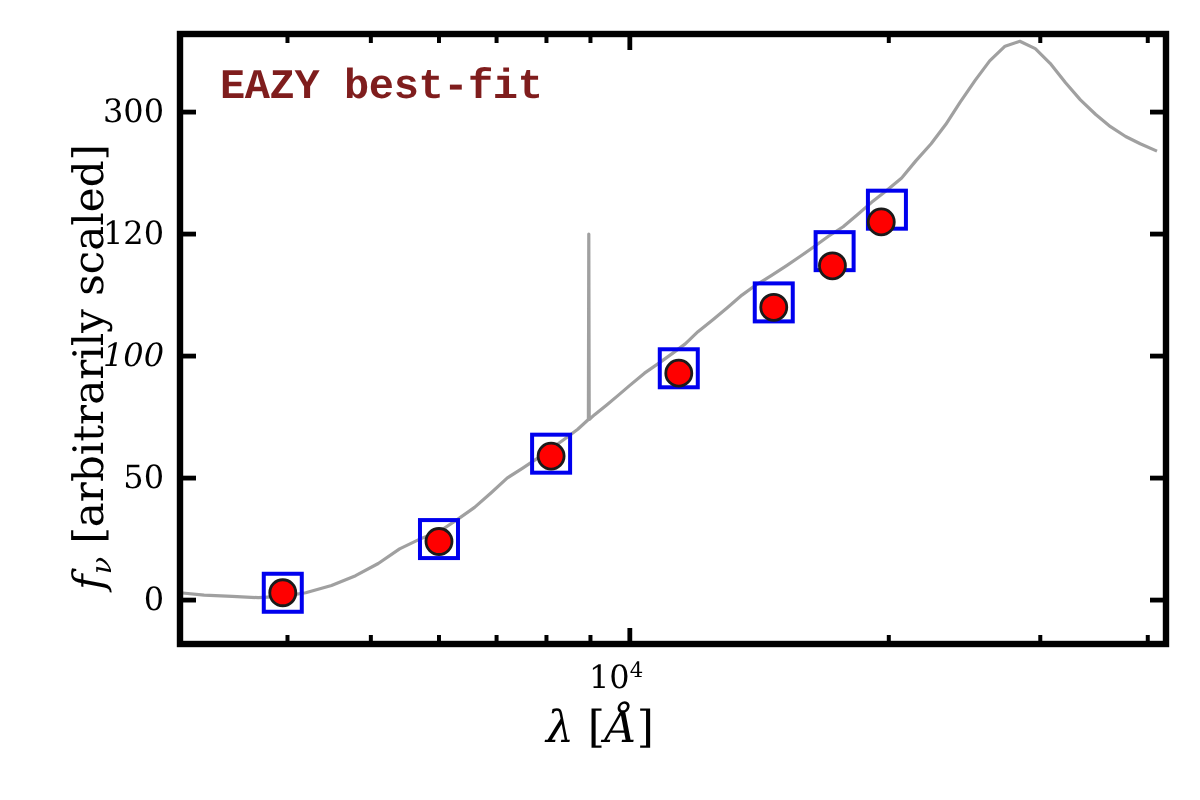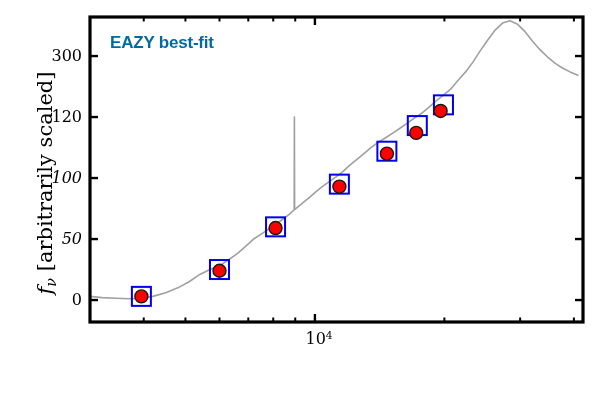--- a/index.html
+++ b/index.html
@@ -16,22 +16,22 @@
   }
   #xlabel-wrap{
     position:absolute;left:0px;top:352px;width:600px;
     text-align:center;font-size:22px;
   }
   .ital{font-style:italic;}
   .sub{font-size:0.68em;vertical-align:-0.28em;font-style:italic;}
   .sup{font-size:0.66em;vertical-align:0.52em;font-style:normal;}
   #annot{
     position:absolute;left:110px;top:33px;
-    color:#0369a1;font-family:Liberation Sans, sans-serif;
-    font-weight:bold;font-size:17px;letter-spacing:-0.2px;
+    color:#7f1d1d;font-family:Liberation Mono, monospace;
+    font-weight:bold;font-size:21px;letter-spacing:-0.2px;
     white-space:nowrap;
   }
   .ticklabel{
     position:absolute;font-family:"DejaVu Serif",serif;
     font-size:16px;color:#000;text-align:right;white-space:nowrap;
   }
   .xticklabel{text-align:center;}
 </style>
 </head>
 <body>
@@ -102,22 +102,25 @@
         <line x1="583" y1="56.04000000000002" x2="575" y2="56.04000000000002" stroke="#000" stroke-width="2.4"></line>
       </g>
   </svg>
 
   <div id="annot">EAZY best-fit</div>
 
   <div id="ylabel-wrap" class="axis-label">
     <span class="ital">f</span><span class="sub">ν</span>&nbsp;[arbitrarily scaled]
   </div>
 
+  <div id="xlabel-wrap" class="axis-label">
+    <span class="ital">λ</span>&nbsp;[<span class="ital">Å</span>]
+  </div>
 
   <div id="ticklabel-layer">
       <div class="ticklabel" style="left: 26px; width: 56px; top: 290.04px;">0</div>
-      <div class="ticklabel" style="left: 26px; width: 56px; top: 229.04px; font-style: italic;">50</div>
+      <div class="ticklabel" style="left: 26px; width: 56px; top: 229.04px;">50</div>
       <div class="ticklabel" style="left: 26px; width: 56px; top: 168.04px; font-style: italic;">100</div>
       <div class="ticklabel" style="left: 26px; width: 56px; top: 107.04px;">120</div>
       <div class="ticklabel" style="left: 26px; width: 56px; top: 46.04px;">300</div>
-      <div class="ticklabel xticklabel" style="left: 279px; width: 80px; top: 329px;">10<span class="sup">4</span></div>
+      <div class="ticklabel xticklabel" style="left: 268px; width: 80px; top: 329px;">10<span class="sup">4</span></div>
     </div>
 </div>
 
 </body></html>

